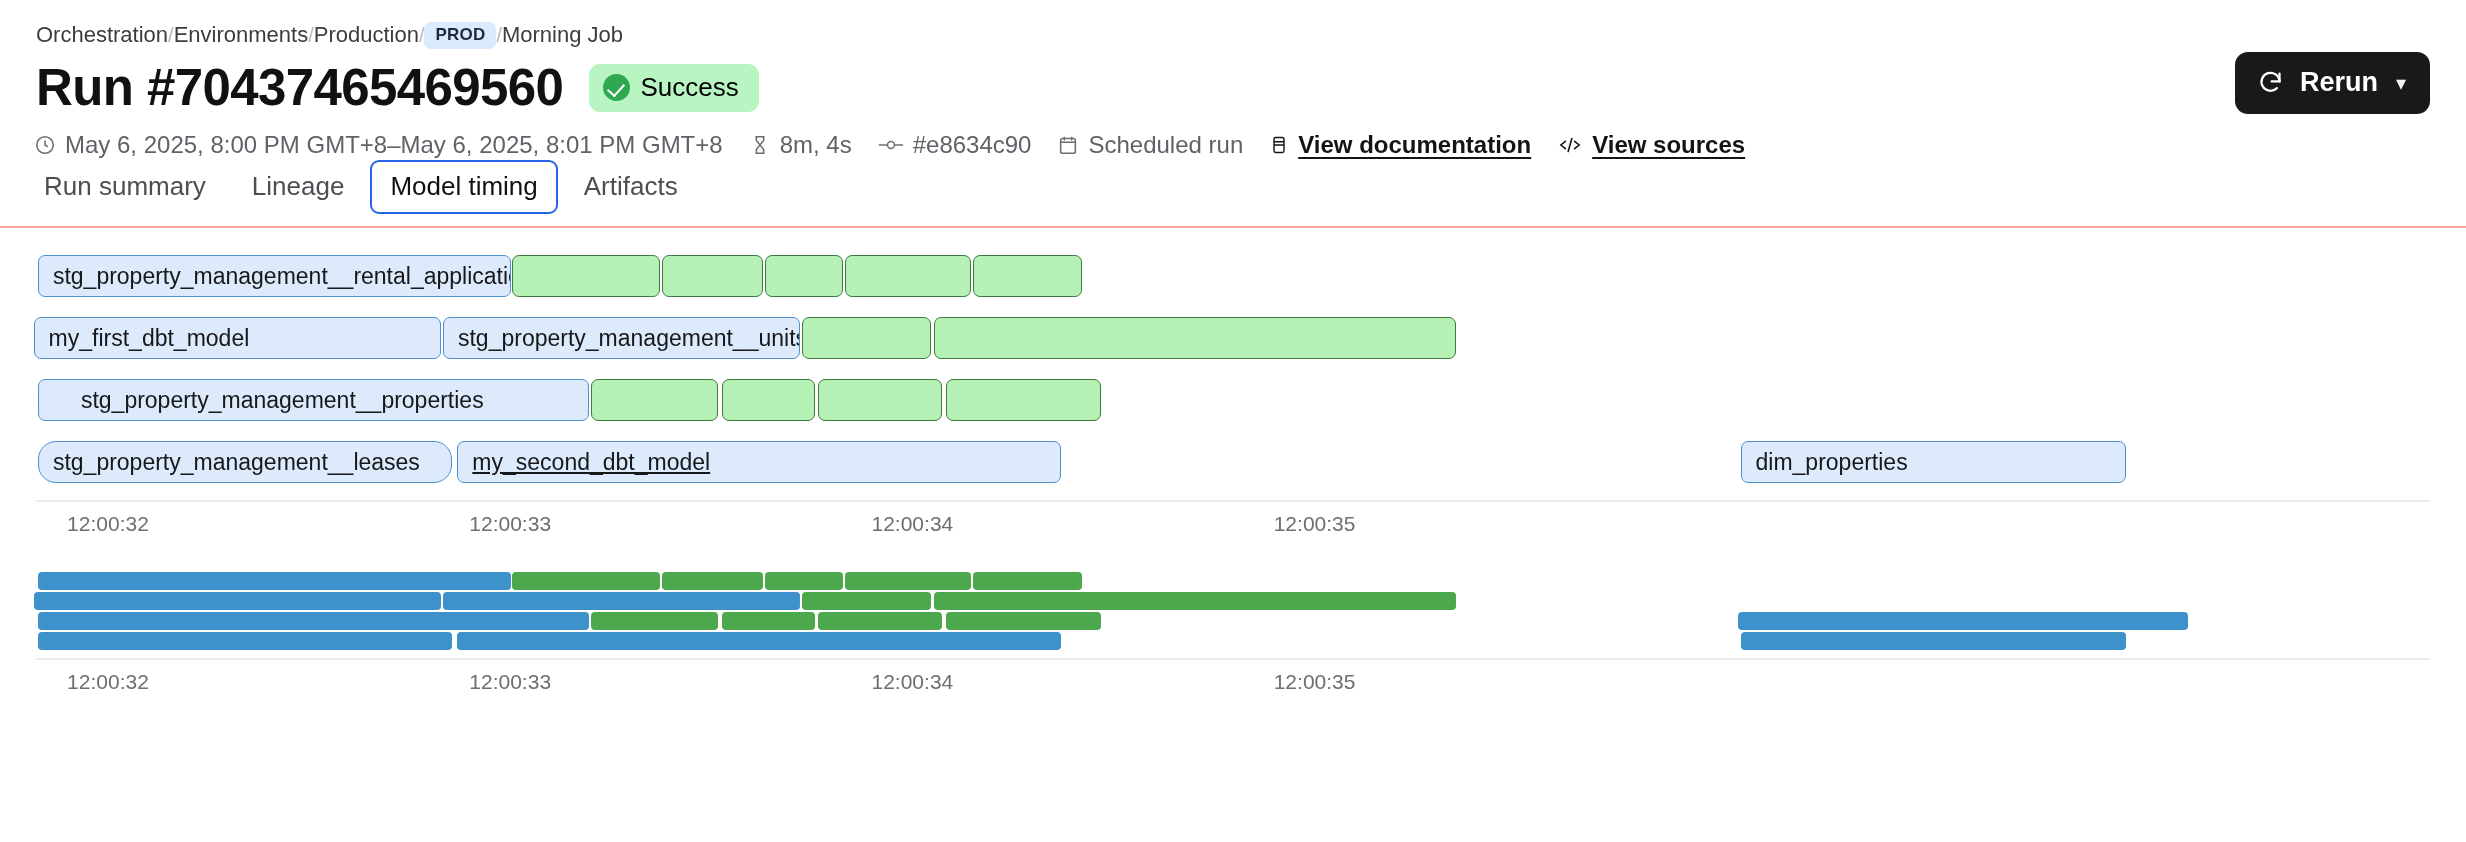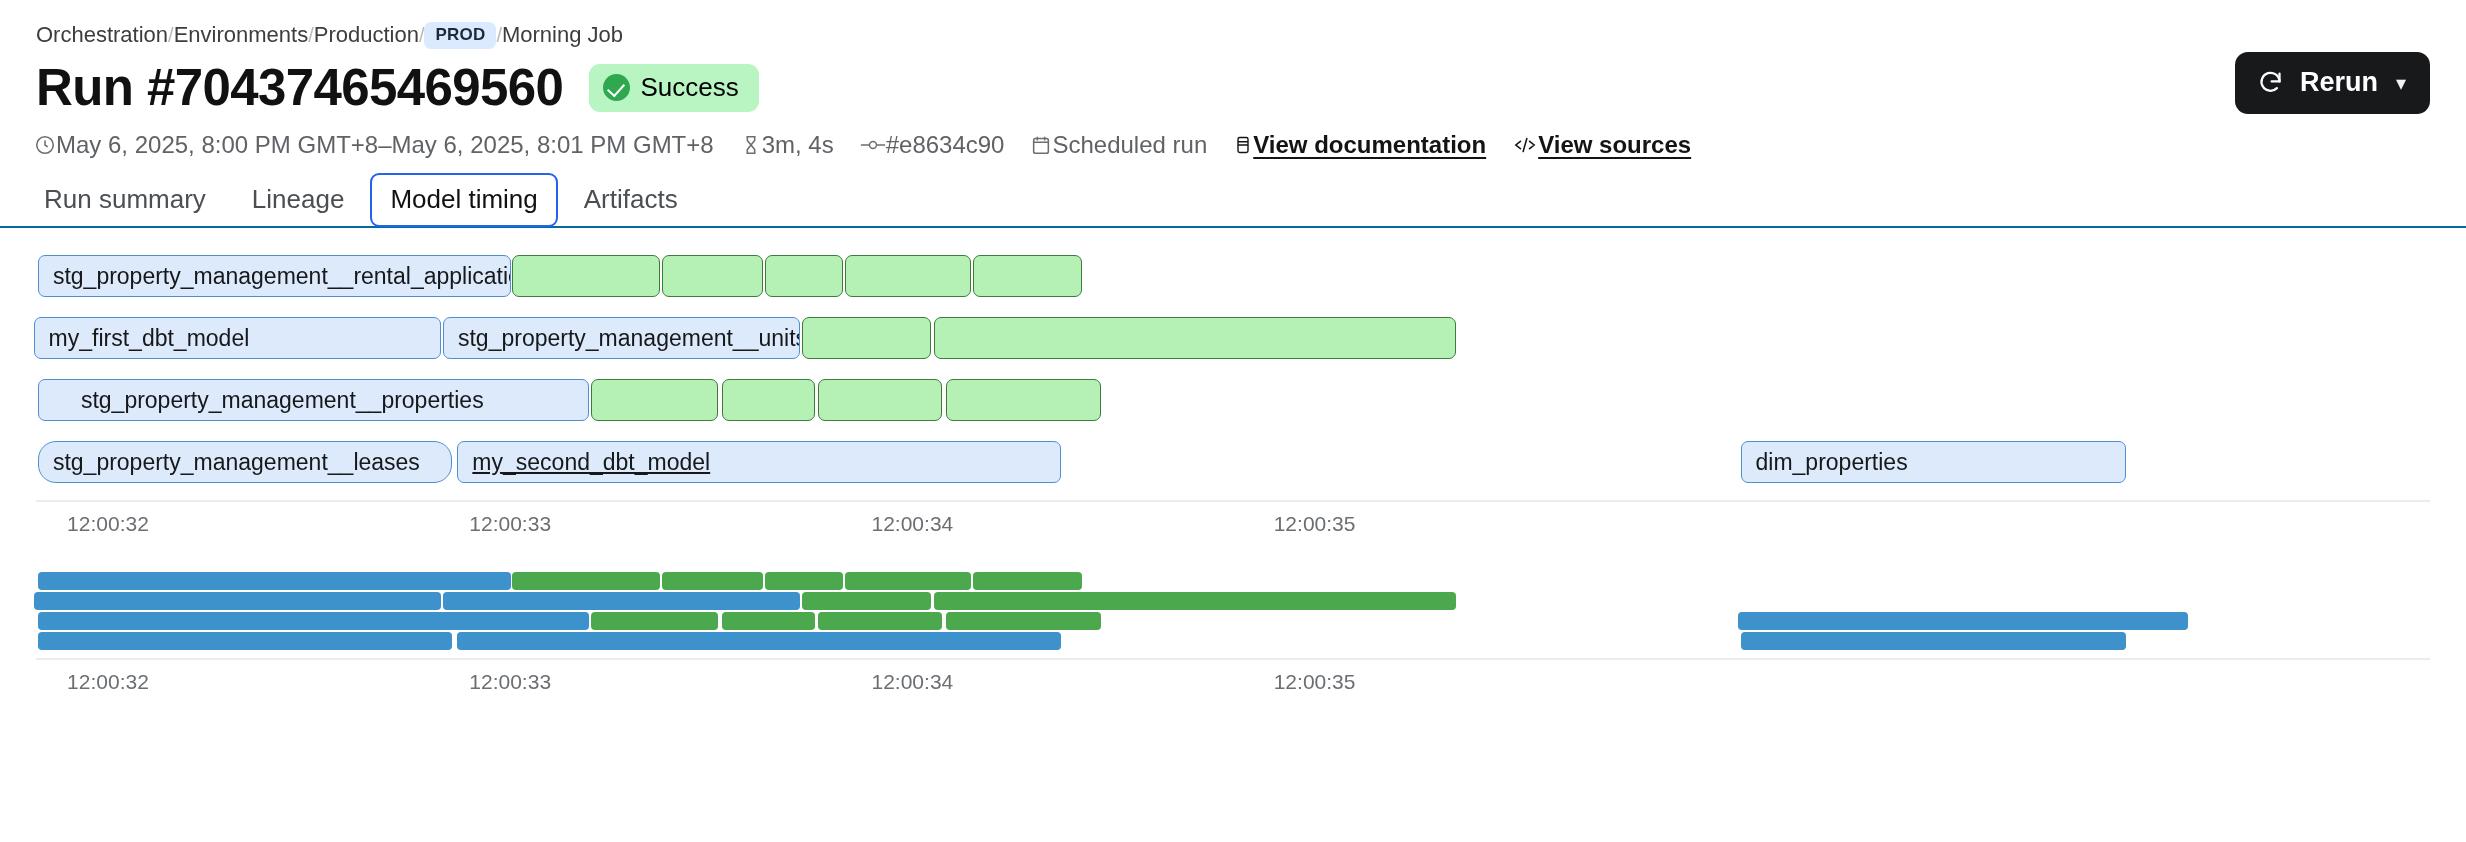--- a/index.html
+++ b/index.html
@@ -80,31 +80,31 @@
 
   
   .meta-row {
     display: flex; align-items: center;
     gap: 26px;
     padding: 14px 0 0 34px;
     font-size: 24px;
     color: #5f6367;
     height: 44px;
   }
-  .meta-item { display: flex; align-items: center; white-space: nowrap; }
+  .meta-item { display: flex; align-items: center; gap: 9px; white-space: nowrap; }
   .meta-item.strong { color: #141414; font-weight: 600; }
   .meta-item.strong .mtext { text-decoration: underline; text-underline-offset: 4px; cursor: pointer;}
   .mi { flex: none; display: inline-flex; align-items: center; justify-content: center; }
 
   
   .tabs {
-    display: flex; align-items: center;
+    display: flex; align-items: flex-end;
     gap: 6px;
-    padding: 16px 0 2px 24px;
-    border-bottom: 2px solid #0369a1;
+    padding: 16px 0 12px 24px;
+    border-bottom: 2px solid #fca5a5;
     height: 68px;
   }
   .tab {
     font-size: 26px; color: #4b4f53;
     padding: 9px 18px 10px;
     border: 2px solid transparent;
     border-radius: 9px;
     cursor: pointer; white-space: nowrap;
   }
   .tab.active {
@@ -195,21 +195,21 @@
         </svg>
       </span>
       <span class="mtext">May 6, 2025, 8:00 PM GMT+8–May 6, 2025, 8:01 PM GMT+8</span>
     </div>
     <div class="meta-item">
       <span class="mi">
         <svg width="22" height="22" viewBox="0 0 24 24" fill="none" stroke="#6b6f73" stroke-width="1.7">
           <path d="M7 3h10M7 21h10M8 3v4l4 5 4-5V3M8 21v-4l4-5 4 5v4"></path>
         </svg>
       </span>
-      <span class="mtext">3m, 4s</span>
+      <span class="mtext">8m, 4s</span>
     </div>
     <div class="meta-item">
       <span class="mi">
         <svg width="26" height="22" viewBox="0 0 30 24" fill="none" stroke="#6b6f73" stroke-width="1.7">
           <circle cx="15" cy="12" r="4"></circle>
           <path d="M1 12h10M19 12h10"></path>
         </svg>
       </span>
       <span class="mtext">#e8634c90</span>
     </div>

